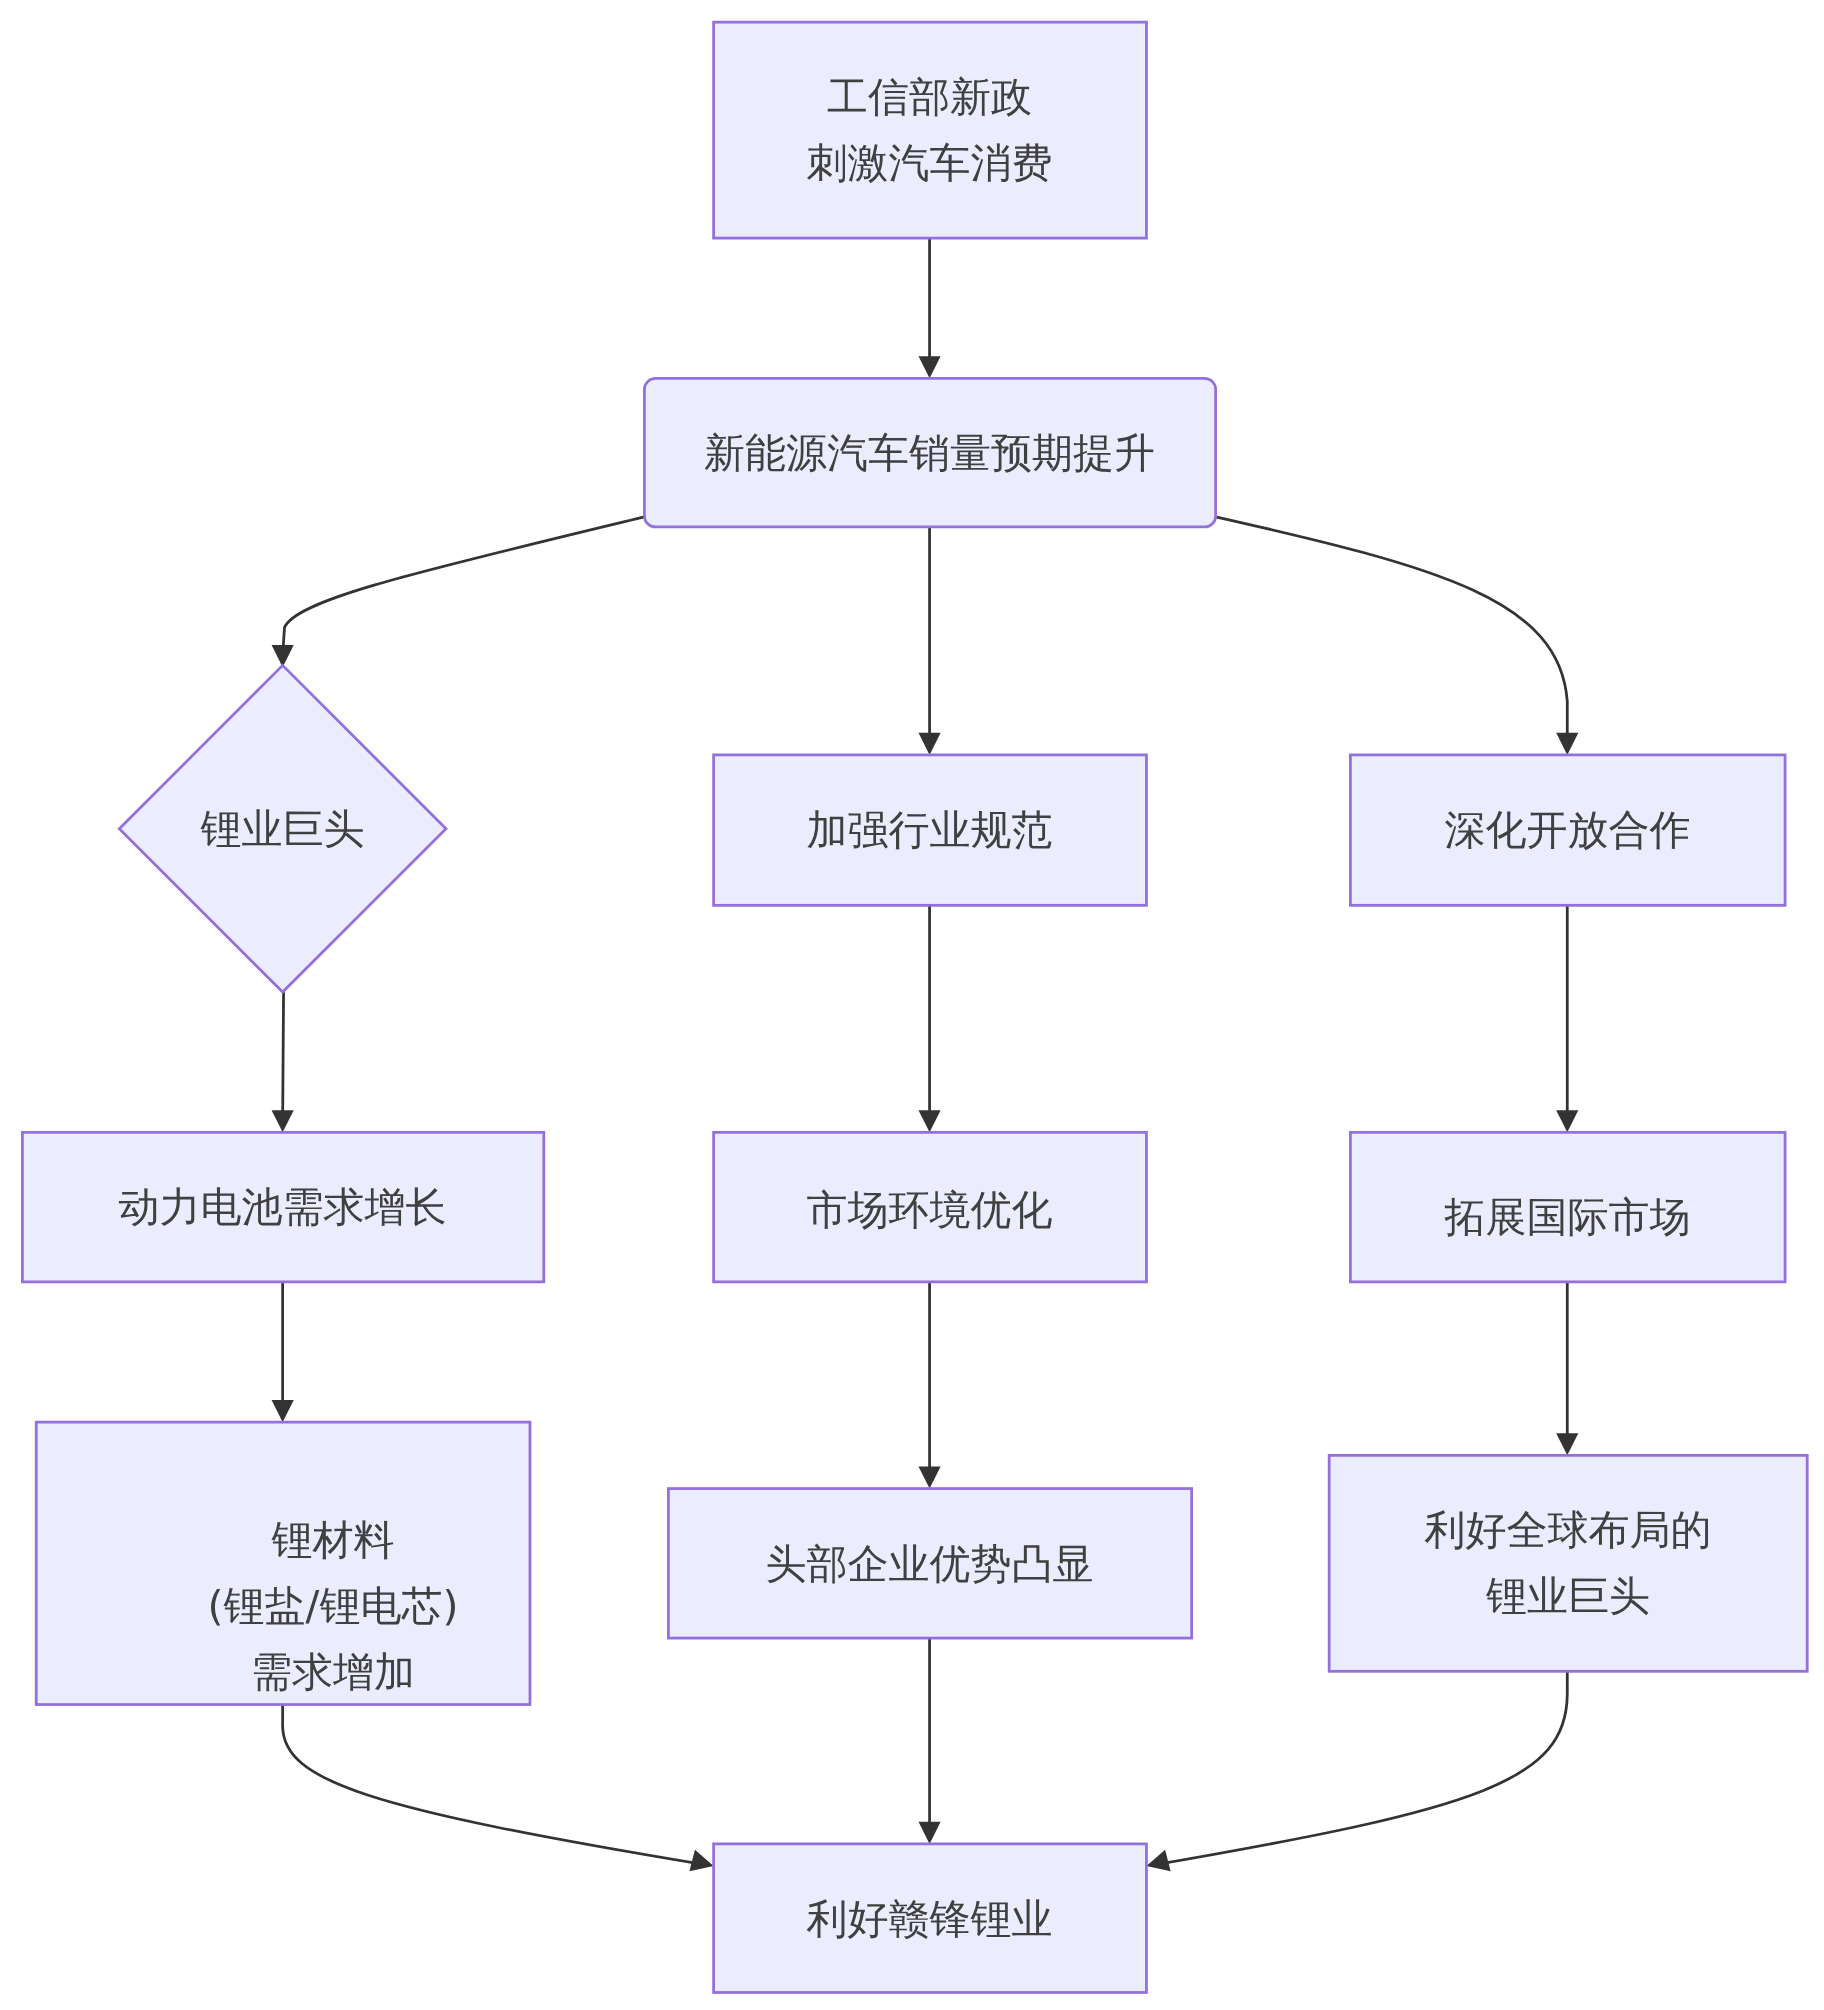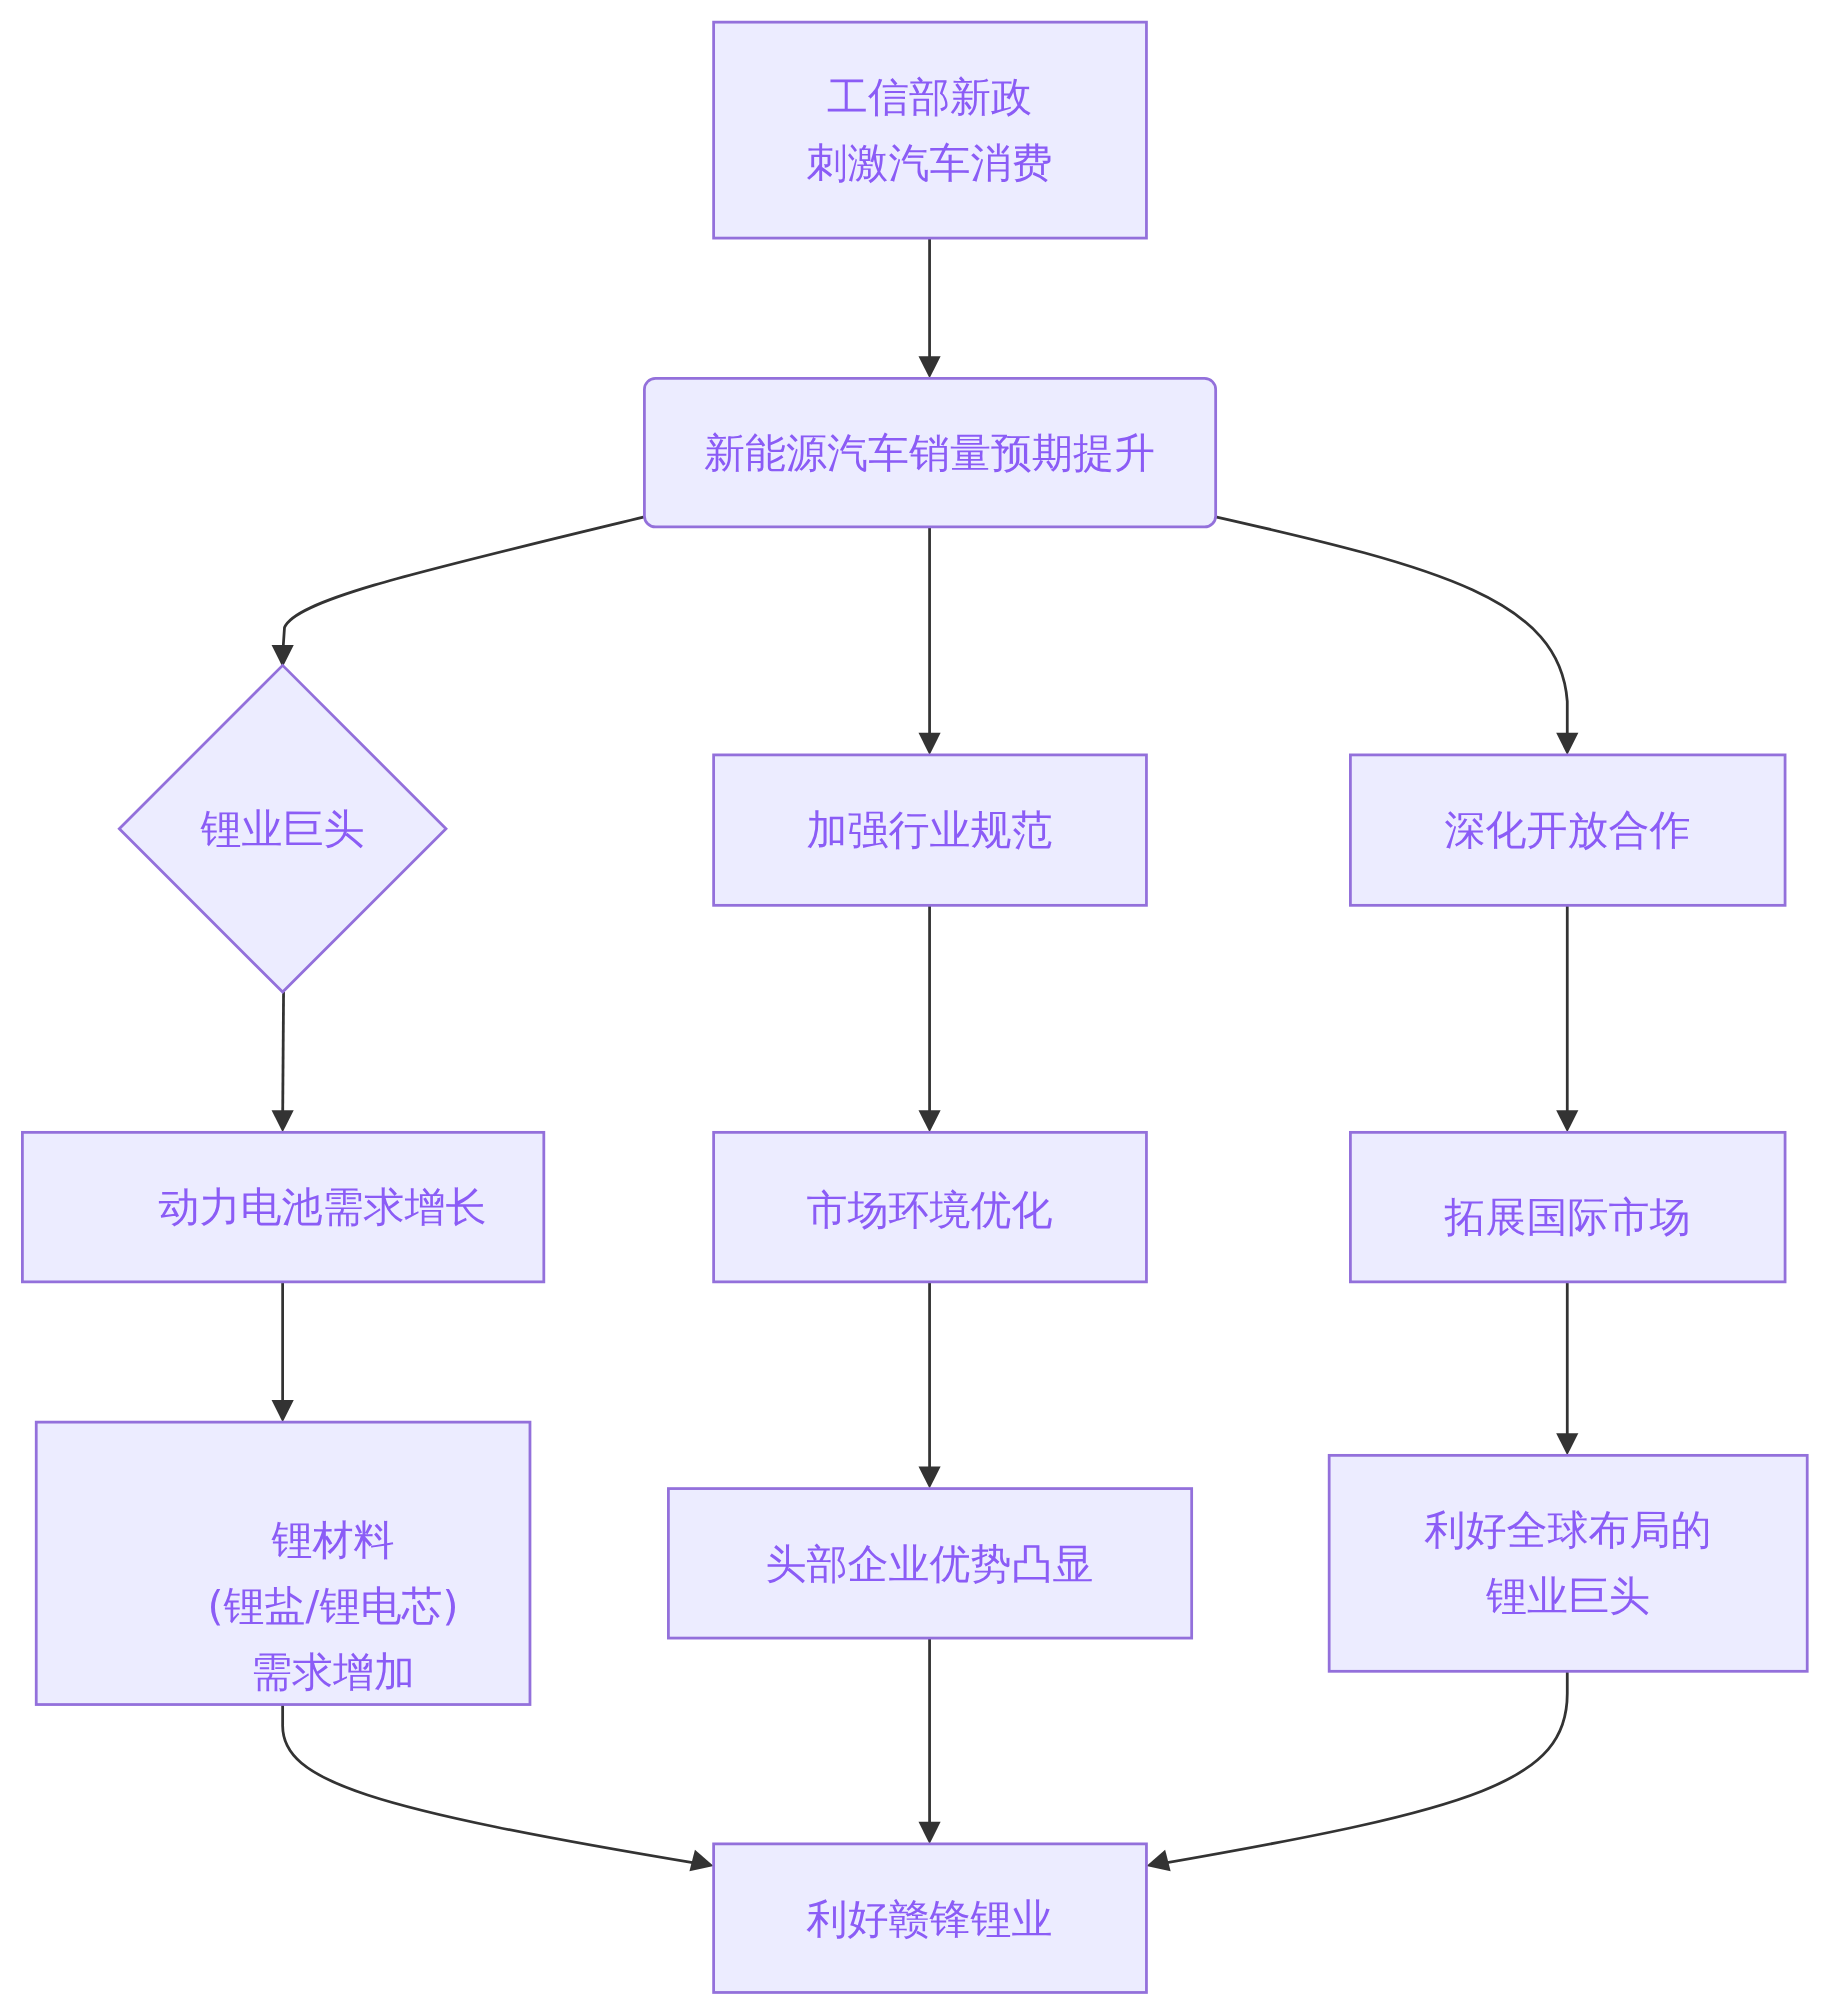--- a/index.html
+++ b/index.html
@@ -3,21 +3,21 @@
 <meta charset="utf-8">
 <style>
   html, body { margin:0; padding:0; background:#ffffff; }
   body { width:1825px; height:2010px; position:relative; overflow:hidden;
          font-family:"DejaVu Sans","Liberation Sans",sans-serif; }
   svg#diagram { position:absolute; left:0; top:0; }
   .node-shape { fill:#ECECFF; stroke:#9370DB; stroke-width:3; }
   .edge { fill:none; stroke:#333333; stroke-width:3; }
   .arrowhead { fill:#333333; }
   .label { position:absolute; display:flex; align-items:center; justify-content:center;
-           text-align:center; color:#8b5cf6; font-size:41px; line-height:66px; white-space:pre-line;
+           text-align:center; color:#404040; font-size:41px; line-height:66px; white-space:pre-line;
            pointer-events:none; }
 </style>
 </head>
 <body>
 
 <svg id="diagram" width="1825" height="2010" viewBox="0 0 1977 2178">
   <defs>
     <marker id="arrow" viewBox="0 0 10 10" refX="9" refY="5" markerWidth="8" markerHeight="8" markerUnits="userSpaceOnUse" orient="auto">
     </marker>
   </defs>
@@ -65,21 +65,21 @@
     </g>
 </svg>
 
 <div id="labels">
   <div class="label" style="left: 713px; top: 22px; width: 433px; height: 216px;">工信部新政
 刺激汽车消费</div>
   <div class="label" style="left: 644px; top: 378px; width: 571px; height: 149px;">新能源汽车销量预期提升</div>
   <div class="label" style="left: 119px; top: 665px; width: 327px; height: 327px;">锂业巨头</div>
   <div class="label" style="left: 713px; top: 755px; width: 433px; height: 150px;">加强行业规范</div>
   <div class="label" style="left: 1350px; top: 755px; width: 435px; height: 150px; text-align: center;">深化开放合作</div>
-  <div class="label" style="left: 22px; top: 1132px; width: 521px; height: 150px; margin-left: 40px;">动力电池需求增长</div>
+  <div class="label" style="left: 22px; top: 1132px; width: 521px; height: 150px;">动力电池需求增长</div>
   <div class="label" style="left: 713px; top: 1132px; width: 433px; height: 156px;">市场环境优化</div>
   <div class="label" style="left: 1350px; top: 1132px; width: 435px; height: 170px;">拓展国际市场</div>
   <div class="label" style="left: 36px; top: 1465px; width: 594px; height: 282px;">锂材料
 (锂盐/锂电芯)
 需求增加</div>
   <div class="label" style="left: 668px; top: 1489px; width: 523px; height: 150px;">头部企业优势凸显</div>
   <div class="label" style="left: 1329px; top: 1455px; width: 478px; height: 216px;">利好全球布局的
 锂业巨头</div>
   <div class="label" style="left: 713px; top: 1844px; width: 433px; height: 149px;">利好赣锋锂业</div>
 </div>

